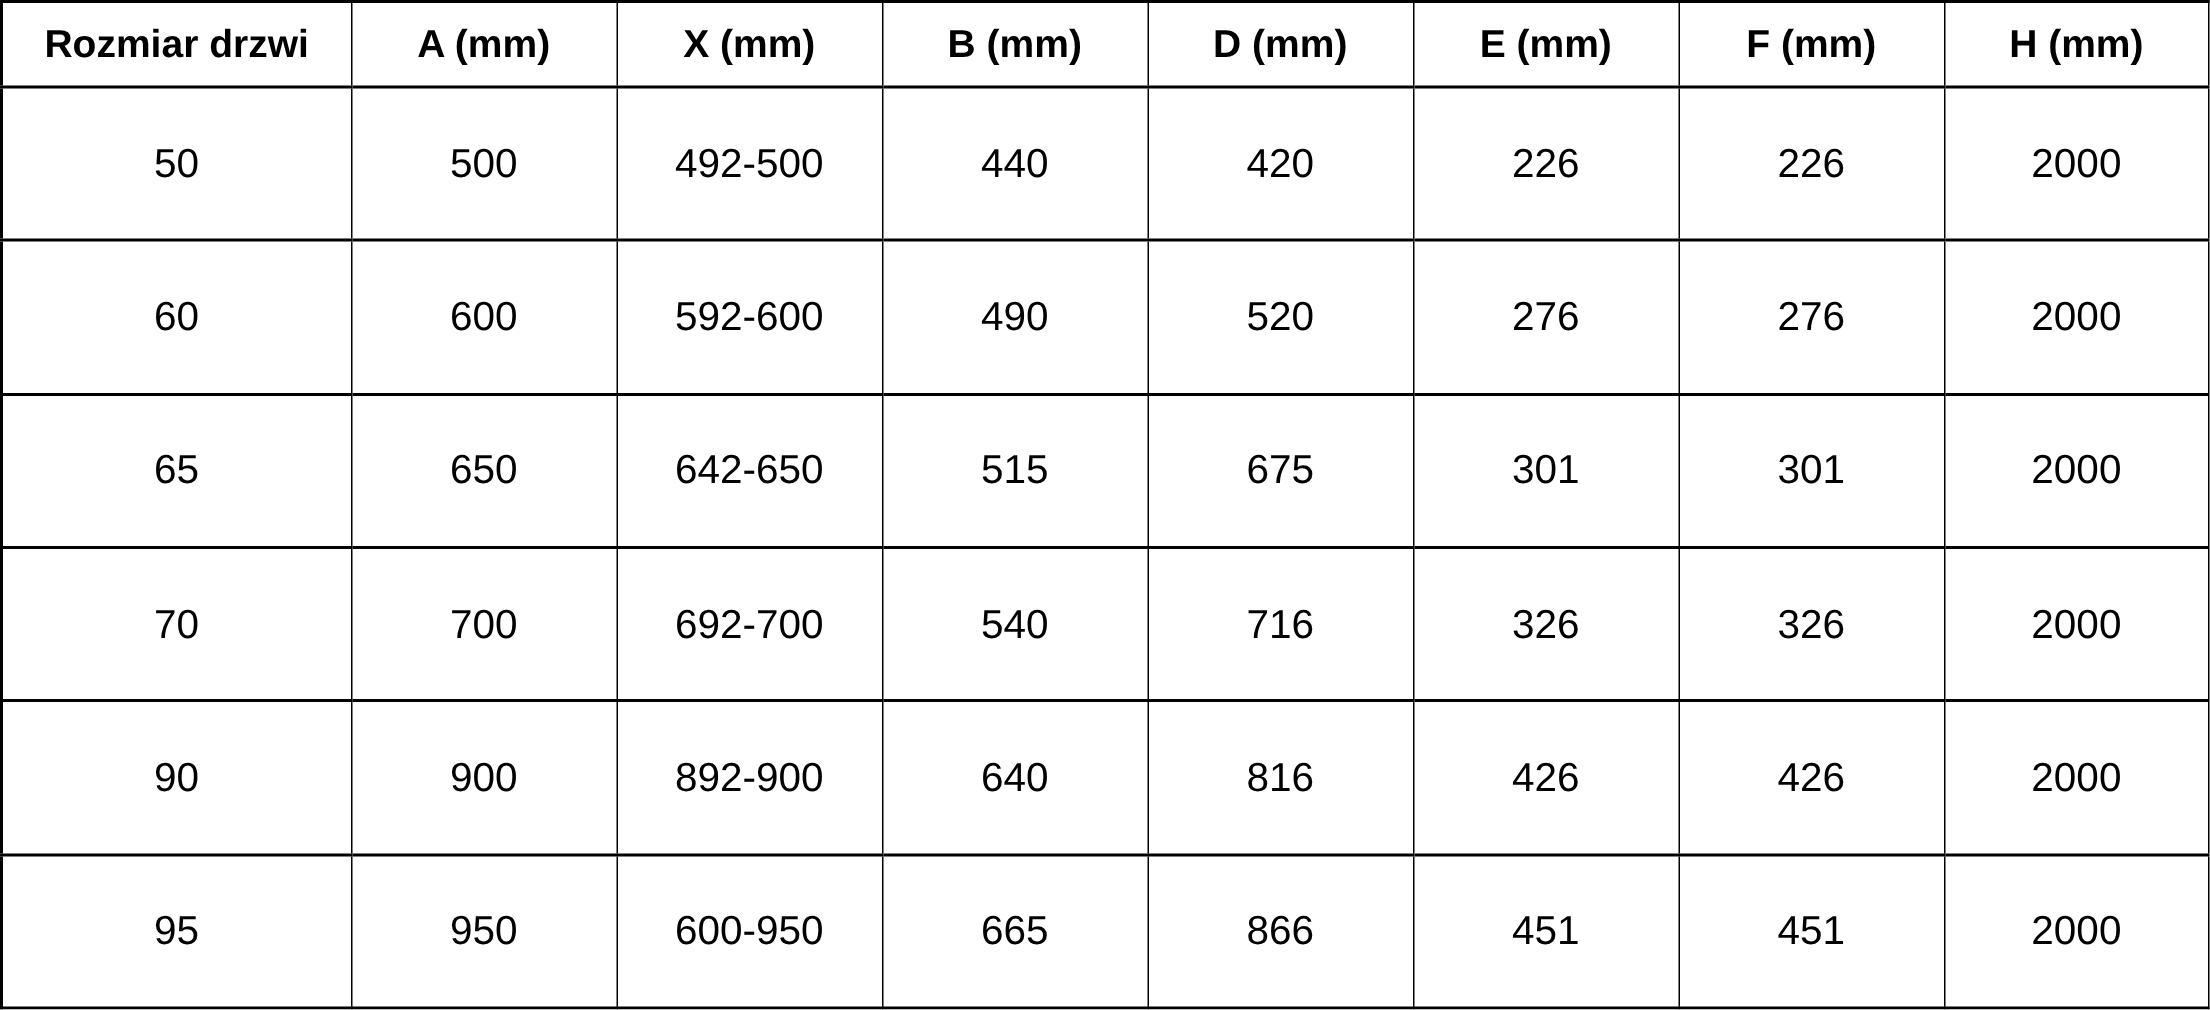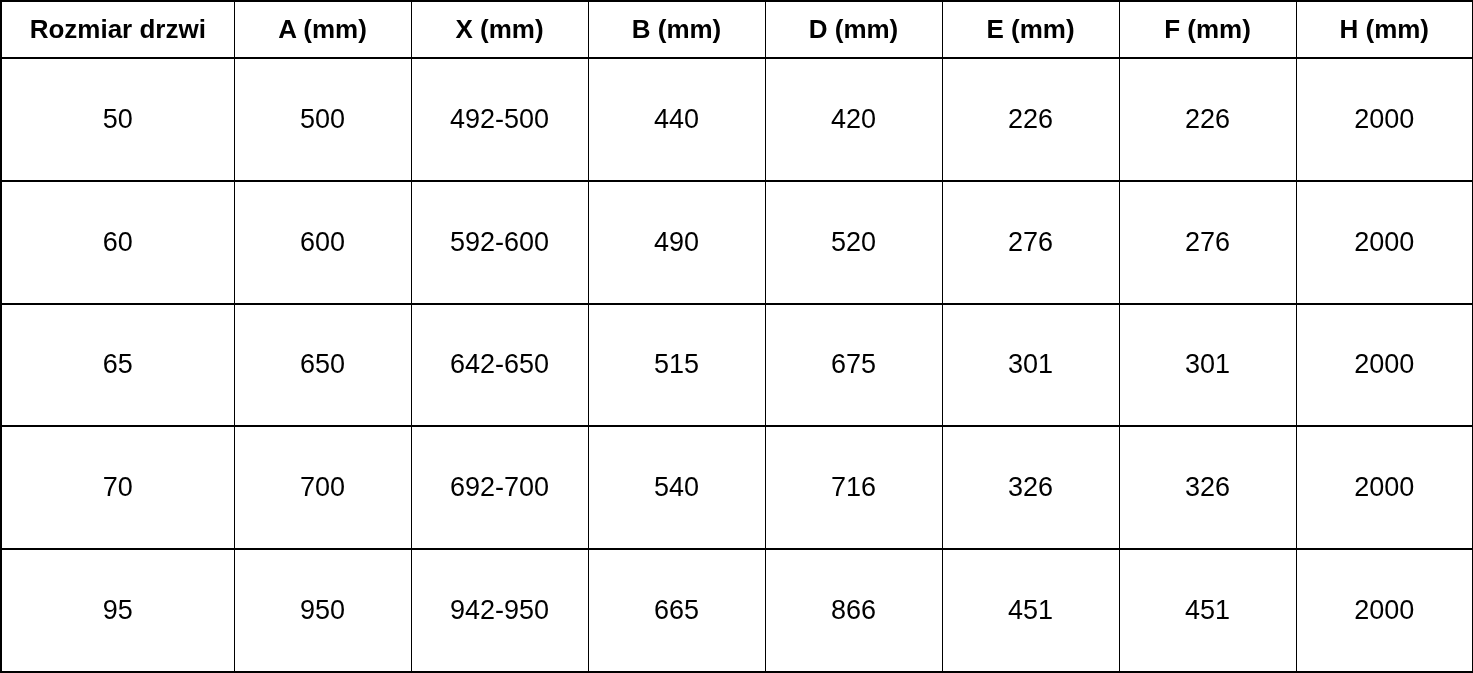--- a/index.html
+++ b/index.html
@@ -107,23 +107,33 @@
           <td>70</td>
           <td>700</td>
           <td>692-700</td>
           <td>540</td>
           <td>716</td>
           <td>326</td>
           <td>326</td>
           <td>2000</td>
         </tr>
         <tr>
+          <td>90</td>
+          <td>900</td>
+          <td>892-900</td>
+          <td>640</td>
+          <td>816</td>
+          <td>426</td>
+          <td>426</td>
+          <td>2000</td>
+        </tr>
+        <tr>
           <td>95</td>
           <td>950</td>
-          <td>942-950</td>
+          <td>600-950</td>
           <td>665</td>
           <td>866</td>
           <td>451</td>
           <td>451</td>
           <td>2000</td>
         </tr>
       </tbody>
   </table>
 </div>
 

